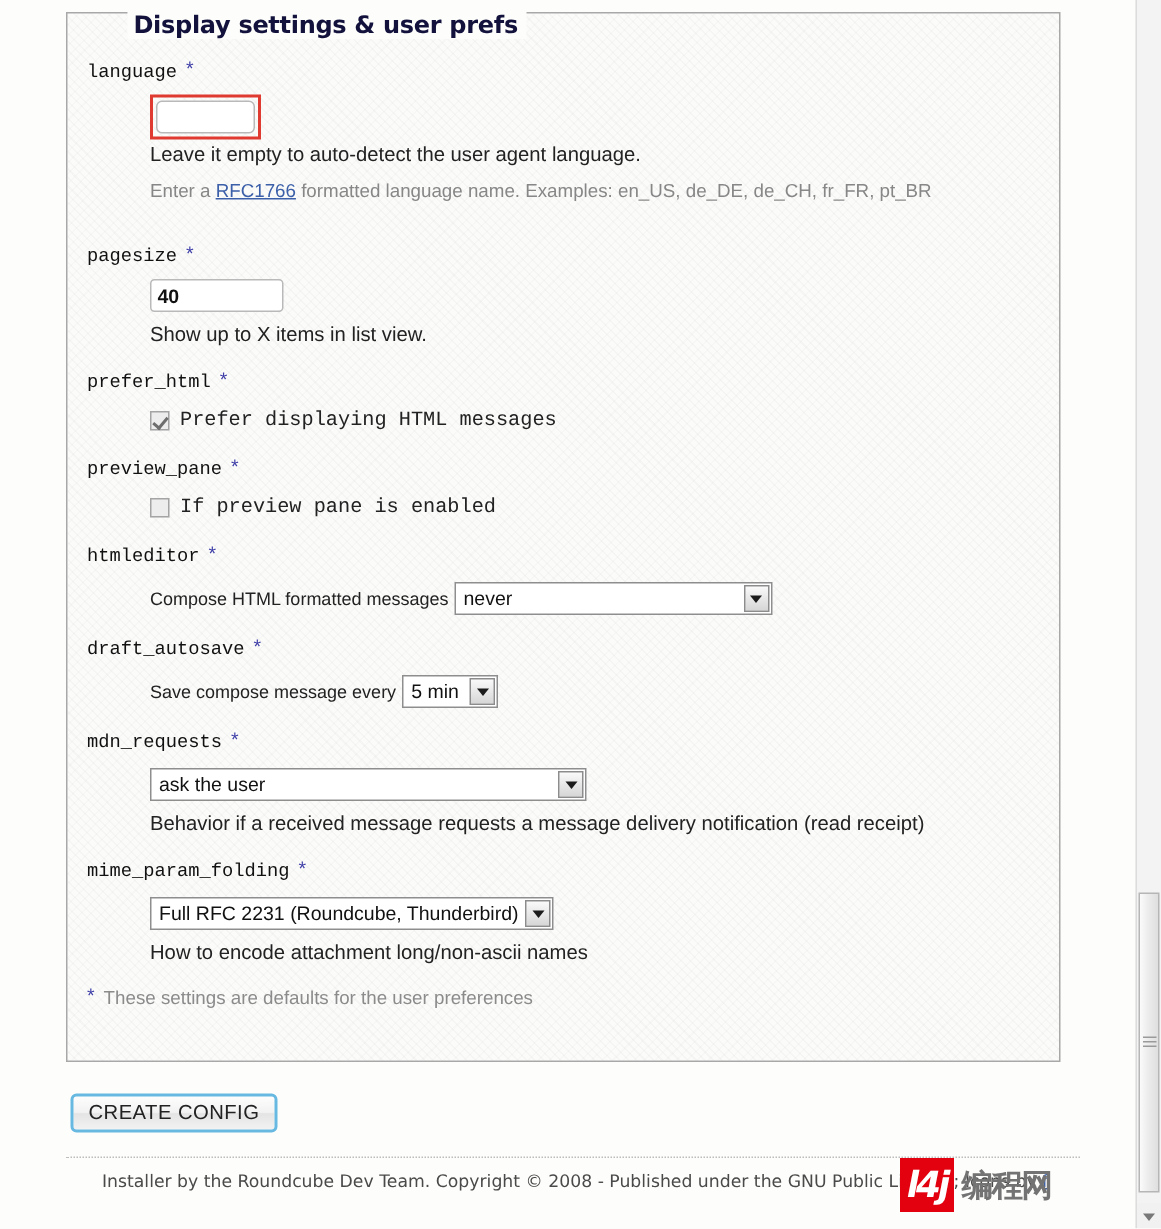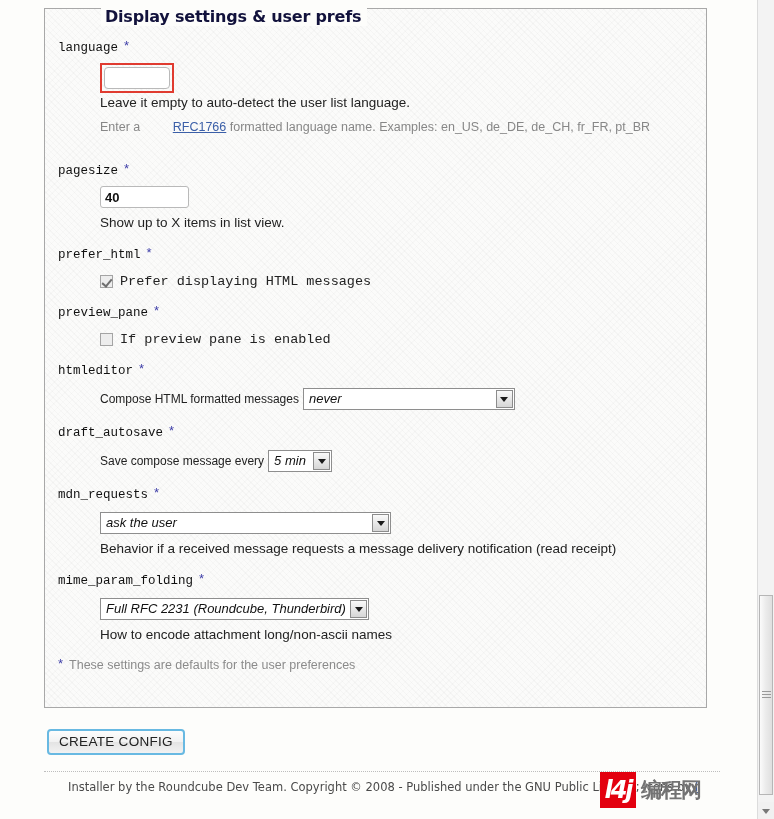--- a/index.html
+++ b/index.html
@@ -25,21 +25,21 @@
     height: 700px;
     border: 1px solid #a8a8a8;
     box-sizing: border-box;
     background-color: #fbfbfa;
     background-image:
       repeating-linear-gradient(45deg, rgba(0,0,0,0.022) 0px, rgba(0,0,0,0.022) 1px, rgba(0,0,0,0) 1px, rgba(0,0,0,0) 4px),
       repeating-linear-gradient(-45deg, rgba(0,0,0,0.015) 0px, rgba(0,0,0,0.015) 1px, rgba(0,0,0,0) 1px, rgba(0,0,0,0) 5px);
   }
   .legend {
     position: absolute;
-    left: 56px;
+    left: 40px;
     top: -1px;
     background: #fdfdfb;
     padding: 0 6px 0 4px;
     font-size: 16px;
     font-weight: bold;
     color: #12123c;
     font-family: "DejaVu Sans", "Liberation Sans", sans-serif;
     letter-spacing: -0.2px;
     line-height: 18px;
   }
@@ -98,21 +98,20 @@
     background: #fff;
     border: 1px solid #8e8e8e;
     box-sizing: border-box;
     height: 22px;
     line-height: 20px;
     font-size: 13px;
     color: #111;
     padding: 0 22px 16px 5px;
     white-space: nowrap;
     overflow: hidden;
-    font-style: italic;
   }
   .sel .arrowbox {
     position: absolute;
     right: 1px; top: 1px; bottom: 1px;
     width: 17px;
     background: linear-gradient(to bottom, #fafafa 0%, #e6e6e6 55%, #d6d6d6 100%);
     border: 1px solid #8c8c8c;
     box-sizing: border-box;
   }
   .sel .arrowbox::after {
@@ -152,21 +151,20 @@
     line-height: 19px;
   }
   .hint {
     font-size: 12.5px;
     color: #878787;
     line-height: 18px;
   }
   .hint a {
     color: #3b5fa8;
     text-decoration: underline;
-    margin-left: 29px;
   }
   .inline-label {
     font-size: 12px;
     color: #222;
     vertical-align: middle;
     padding-right: 4px;
   }
   .cbx-label {
     font-size: 13.5px;
     color: #222;
@@ -306,21 +304,21 @@
 
     <div class="fs-inner">
 
       <div class="row">
         <div class="prop-name"><span>language</span><span class="star">*</span></div>
         <div class="sp6"></div>
         <div class="field-block">
           <span class="err-wrap">
             <input class="txt" style="width: 66px;" type="text" value="">
           </span>
-          <div class="desc">Leave it empty to auto-detect the user list language.</div>
+          <div class="desc">Leave it empty to auto-detect the user agent language.</div>
           <div class="hint" style="padding-top:6px;"><span>Enter a </span><a href="#">RFC1766</a><span> formatted language name. Examples: en_US, de_DE, de_CH, fr_FR, pt_BR</span></div>
         </div>
       </div>
 
       <div class="sp12"></div>
 
 
       <div class="sp12"></div>
 
       <div class="row">

